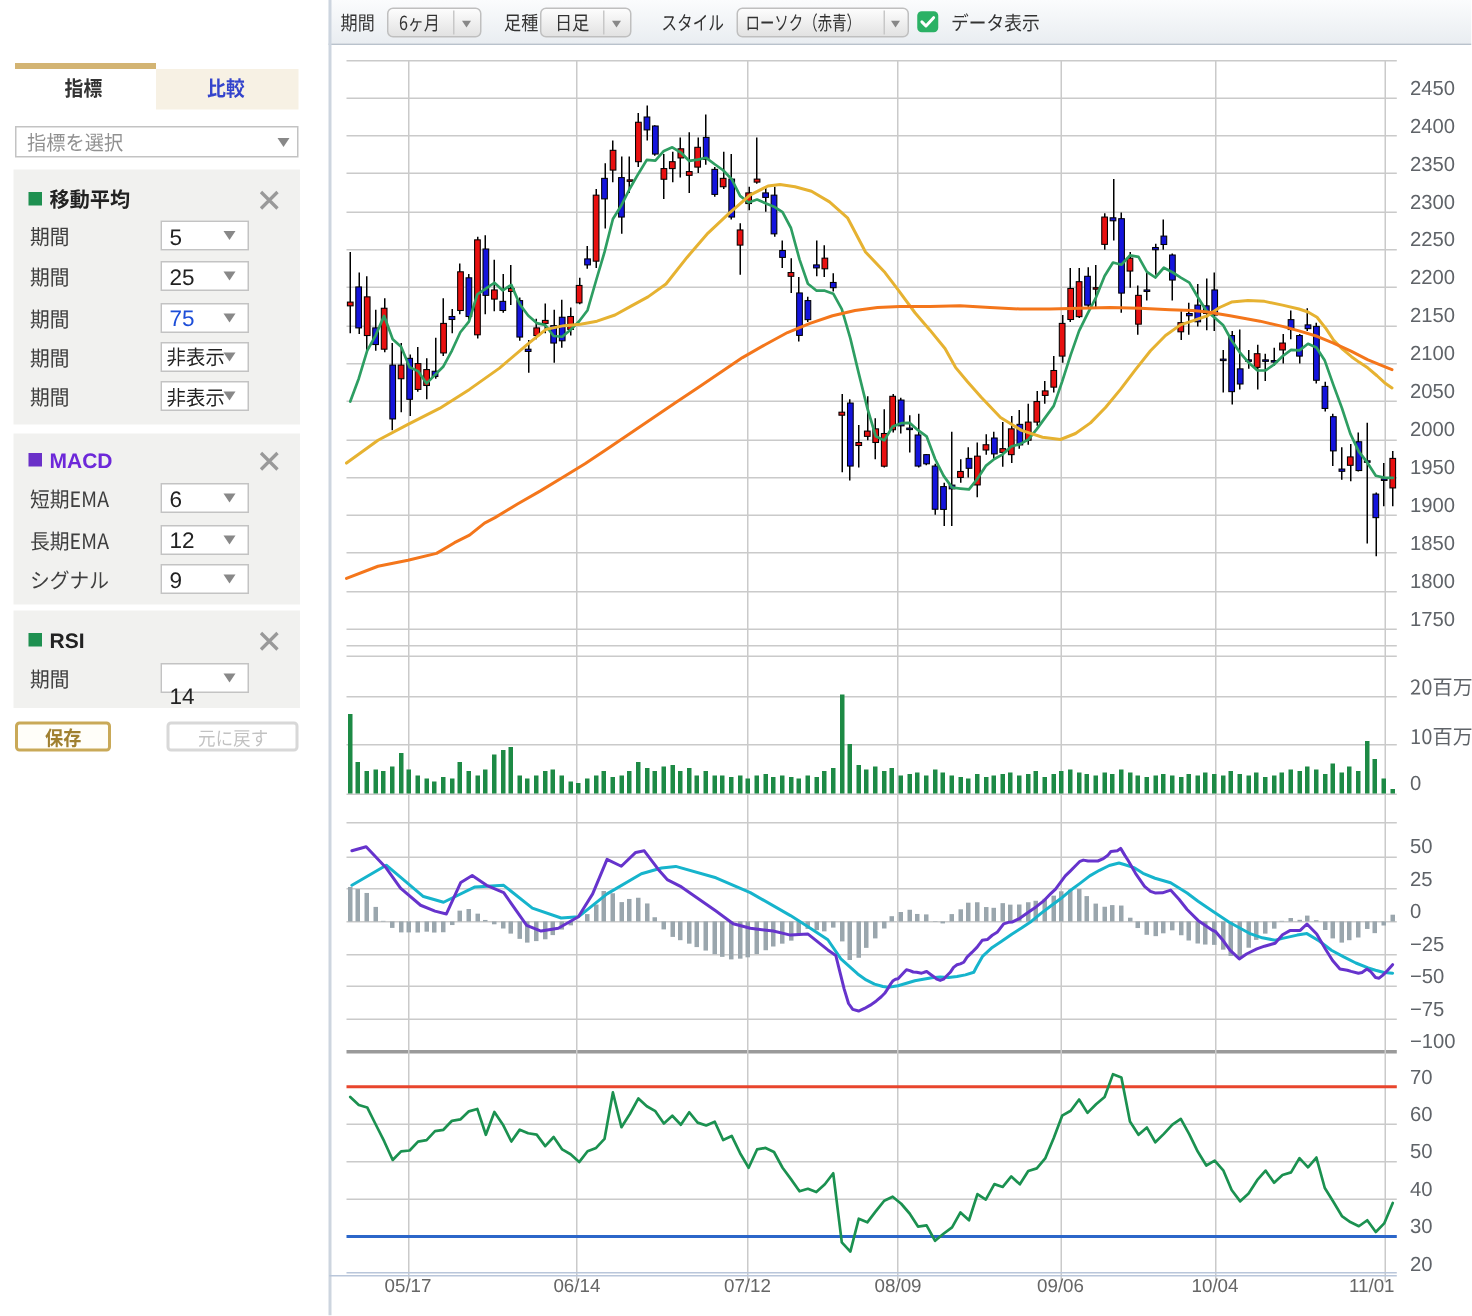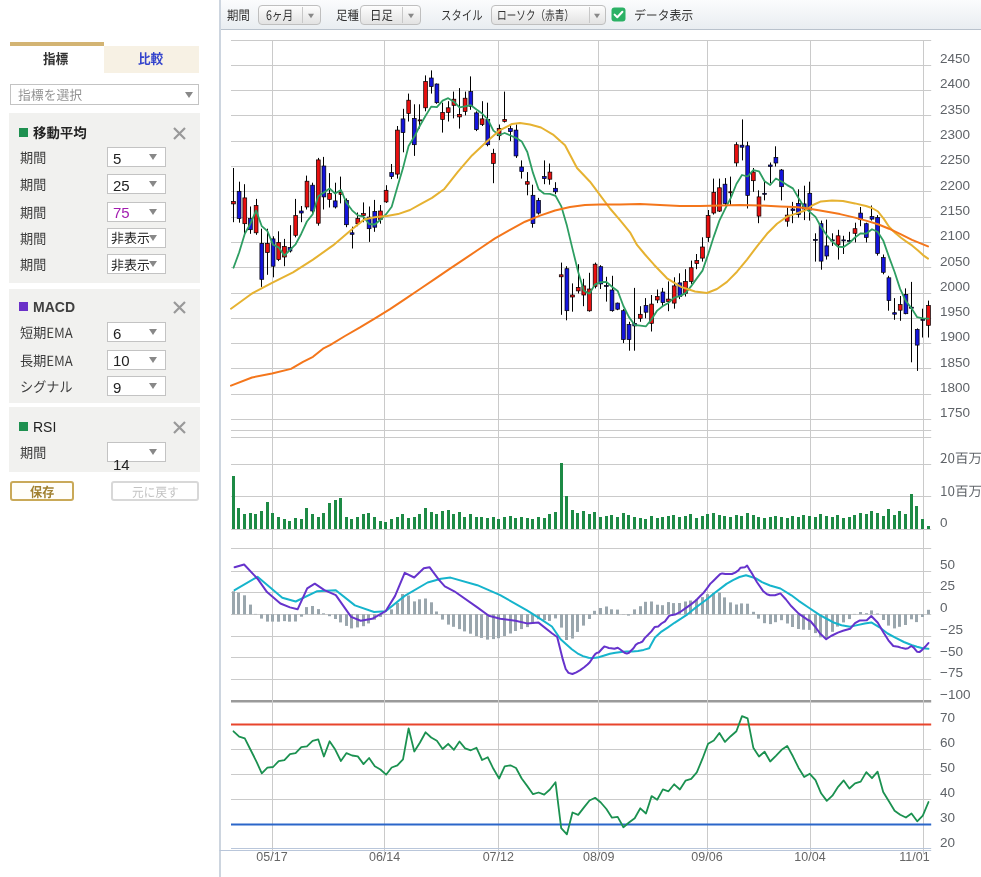--- a/index.html
+++ b/index.html
@@ -616,44 +616,44 @@
 <svg class="abs" style="left:172px;top:125.5px" width="15" height="15">
     <path d="M2 2 L13 13 M13 2 L2 13" stroke="#999" stroke-width="2.2"></path>
   </svg>
 <div class="sel" style="left:107px;top:147px;width:59px;height:20px"></div>
 <div class="abs" style="left:113px;top:149.5px;font-size:15px;color:#222">5</div>
 <div class="arr" style="left:149px;top:154px"></div>
 <div class="sel" style="left:107px;top:174.3px;width:59px;height:20px"></div>
 <div class="abs" style="left:113px;top:176.8px;font-size:15px;color:#222">25</div>
 <div class="arr" style="left:149px;top:181.3px"></div>
 <div class="sel" style="left:107px;top:201.6px;width:59px;height:20px"></div>
-<div class="abs" style="left:113px;top:204.1px;font-size:15px;color:#a21caf">75</div>
+<div class="abs" style="left:113px;top:204.1px;font-size:15px;color:#1d4ed8">75</div>
 <div class="arr" style="left:149px;top:208.6px"></div>
 <div class="sel" style="left:107px;top:227.9px;width:59px;height:20px"></div>
 <div class="arr" style="left:149px;top:234.9px"></div>
 <div class="sel" style="left:107px;top:254.3px;width:59px;height:20px"></div>
 <div class="arr" style="left:149px;top:261.3px"></div>
 <div class="abs" style="left:9px;top:289px;width:191px;height:114px;background:#f1f1ef"></div>
 <div class="abs" style="left:19px;top:302.0px;width:9px;height:9px;background:#6a30c8"></div>
-<div class="abs" style="left:33px;top:299px;font-size:14px;font-weight:bold;color:#404040">MACD</div>
+<div class="abs" style="left:33px;top:299px;font-size:14px;font-weight:bold;color:#6d28d9">MACD</div>
 <svg class="abs" style="left:172px;top:299.5px" width="15" height="15">
     <path d="M2 2 L13 13 M13 2 L2 13" stroke="#999" stroke-width="2.2"></path>
   </svg>
 <div class="sel" style="left:107px;top:322.4px;width:59px;height:20px"></div>
 <div class="abs" style="left:113px;top:324.9px;font-size:15px;color:#222">6</div>
 <div class="arr" style="left:149px;top:329.4px"></div>
 <div class="sel" style="left:107px;top:349.8px;width:59px;height:20px"></div>
-<div class="abs" style="left:113px;top:352.3px;font-size:15px;color:#222">10</div>
+<div class="abs" style="left:113px;top:352.3px;font-size:15px;color:#222">12</div>
 <div class="arr" style="left:149px;top:356.8px"></div>
 <div class="sel" style="left:107px;top:376px;width:59px;height:20px"></div>
 <div class="abs" style="left:113px;top:378.5px;font-size:15px;color:#222">9</div>
 <div class="arr" style="left:149px;top:383px"></div>
 <div class="abs" style="left:9px;top:407px;width:191px;height:65px;background:#f1f1ef"></div>
 <div class="abs" style="left:19px;top:422.0px;width:9px;height:9px;background:#1e9050"></div>
-<div class="abs" style="left:33px;top:419px;font-size:14px;font-weight:normal;color:#222">RSI</div>
+<div class="abs" style="left:33px;top:419px;font-size:14px;font-weight:bold;color:#222">RSI</div>
 <svg class="abs" style="left:172px;top:419.5px" width="15" height="15">
     <path d="M2 2 L13 13 M13 2 L2 13" stroke="#999" stroke-width="2.2"></path>
   </svg>
 <div class="sel" style="left:107px;top:441.5px;width:59px;height:20px"></div>
 <div class="abs" style="left:113px;top:456px;font-size:15px;color:#222">14</div>
 <div class="arr" style="left:149px;top:448.5px"></div>
 <div class="abs" style="left:10px;top:481px;width:64px;height:20px;border:2px solid #c9a958;border-radius:3px;background:#fffef9"></div>
 <div class="abs" style="left:111px;top:481px;width:88px;height:20px;border:2px solid #d8d8d8;border-radius:3px;background:#fff"></div>
 <svg class="jl" style="left:227.0px;top:20.0px">
     <use href="#g0" fill="#333"></use>

